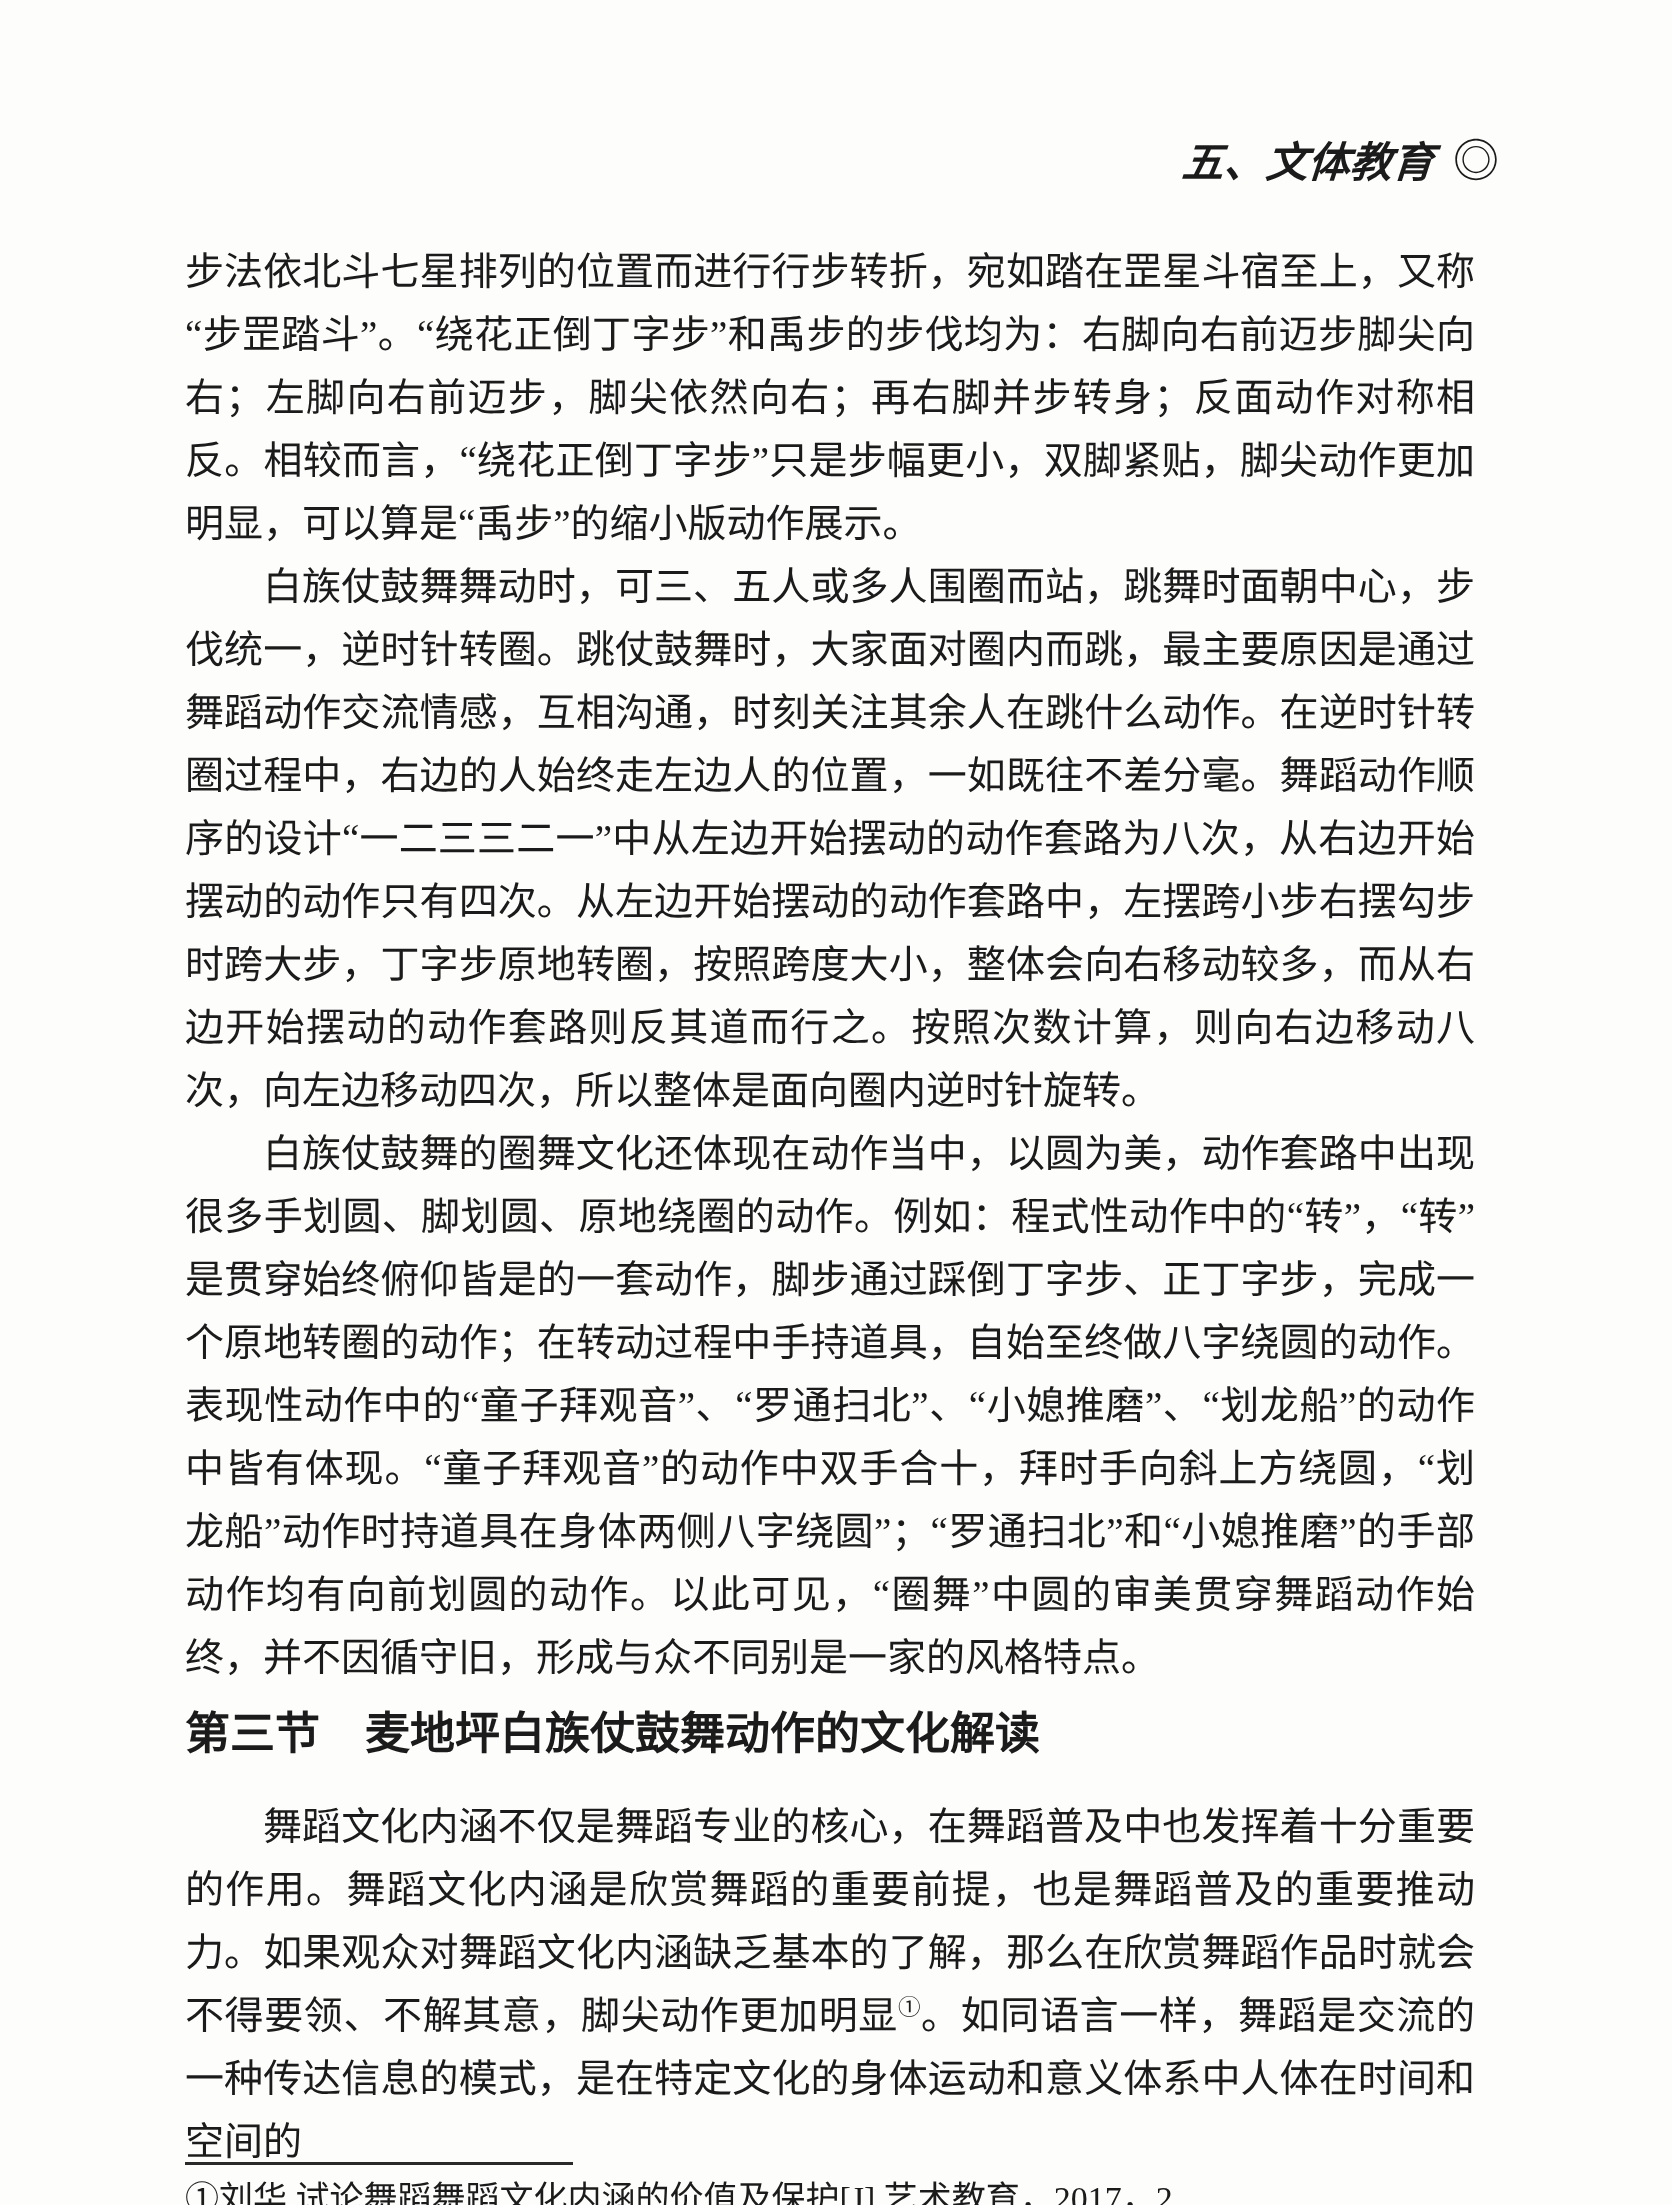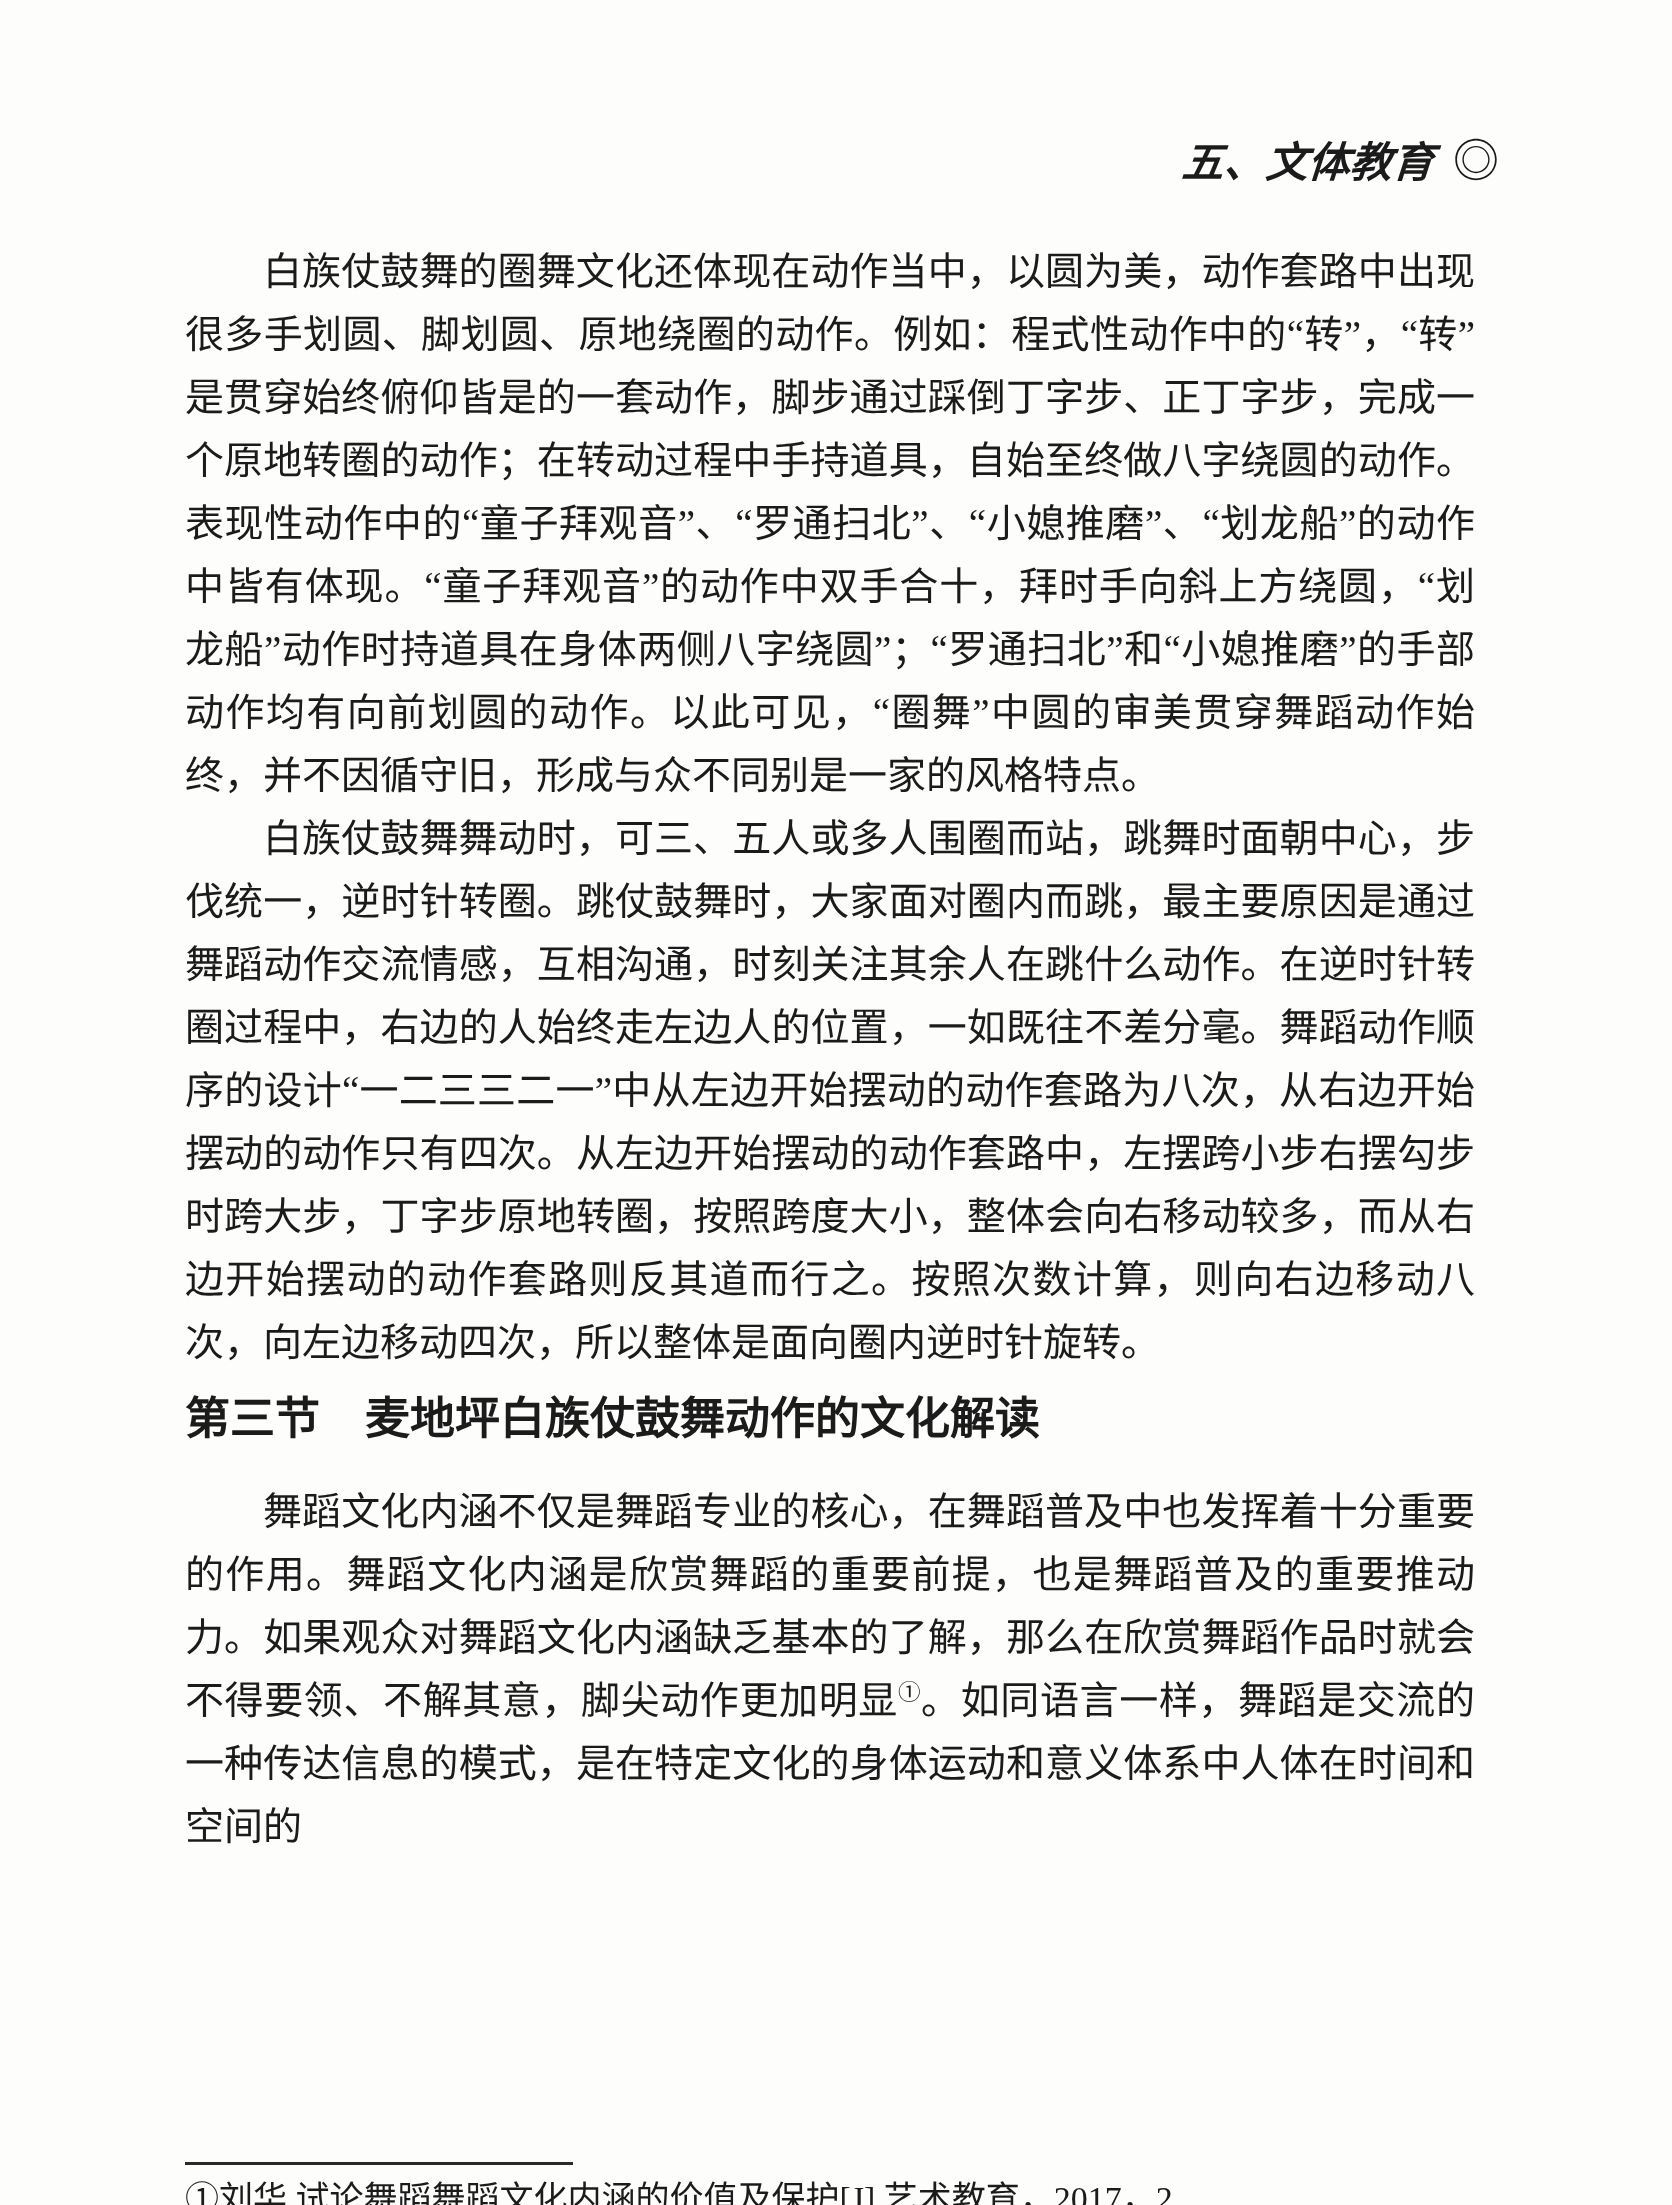--- a/index.html
+++ b/index.html
@@ -97,25 +97,26 @@
 <body>
 
 <div class="page">
 
   <div class="running-head">
     <span>五、文体教育</span><span class="circ">◎</span>
   </div>
 
   <div class="text-col">
 
+    <p class="continued">步法依北斗七星排列的位置而进行行步转折，宛如踏在罡星斗宿至上，又称“步罡踏斗”。“绕花正倒丁字步”和禹步的步伐均为：右脚向右前迈步脚尖向右；左脚向右前迈步，脚尖依然向右；再右脚并步转身；反面动作对称相反。相较而言，“绕花正倒丁字步”只是步幅更小，双脚紧贴，脚尖动作更加明显，可以算是“禹步”的缩小版动作展示。</p>
 
 
+    <p>白族仗鼓舞舞动时，可三、五人或多人围圈而站，跳舞时面朝中心，步伐统一，逆时针转圈。跳仗鼓舞时，大家面对圈内而跳，最主要原因是通过舞蹈动作交流情感，互相沟通，时刻关注其余人在跳什么动作。在逆时针转圈过程中，右边的人始终走左边人的位置，一如既往不差分毫。舞蹈动作顺序的设计“一二三三二一”中从左边开始摆动的动作套路为八次，从右边开始摆动的动作只有四次。从左边开始摆动的动作套路中，左摆跨小步右摆勾步时跨大步，丁字步原地转圈，按照跨度大小，整体会向右移动较多，而从右边开始摆动的动作套路则反其道而行之。按照次数计算，则向右边移动八次，向左边移动四次，所以整体是面向圈内逆时针旋转。</p>
+
     <p>白族仗鼓舞的圈舞文化还体现在动作当中，以圆为美，动作套路中出现很多手划圆、脚划圆、原地绕圈的动作。例如：程式性动作中的“转”，“转”是贯穿始终俯仰皆是的一套动作，脚步通过踩倒丁字步、正丁字步，完成一个原地转圈的动作；在转动过程中手持道具，自始至终做八字绕圆的动作。表现性动作中的“童子拜观音”、“罗通扫北”、“小媳推磨”、“划龙船”的动作中皆有体现。“童子拜观音”的动作中双手合十，拜时手向斜上方绕圆，“划龙船”动作时持道具在身体两侧八字绕圆”；“罗通扫北”和“小媳推磨”的手部动作均有向前划圆的动作。以此可见，“圈舞”中圆的审美贯穿舞蹈动作始终，并不因循守旧，形成与众不同别是一家的风格特点。</p>
-
-    <p>白族仗鼓舞舞动时，可三、五人或多人围圈而站，跳舞时面朝中心，步伐统一，逆时针转圈。跳仗鼓舞时，大家面对圈内而跳，最主要原因是通过舞蹈动作交流情感，互相沟通，时刻关注其余人在跳什么动作。在逆时针转圈过程中，右边的人始终走左边人的位置，一如既往不差分毫。舞蹈动作顺序的设计“一二三三二一”中从左边开始摆动的动作套路为八次，从右边开始摆动的动作只有四次。从左边开始摆动的动作套路中，左摆跨小步右摆勾步时跨大步，丁字步原地转圈，按照跨度大小，整体会向右移动较多，而从右边开始摆动的动作套路则反其道而行之。按照次数计算，则向右边移动八次，向左边移动四次，所以整体是面向圈内逆时针旋转。</p>
 
     <h1 class="section-heading">第三节　麦地坪白族仗鼓舞动作的文化解读</h1>
 
     <p><span>舞蹈文化内涵不仅是舞蹈专业的核心，在舞蹈普及中也发挥着十分重要的作用。舞蹈文化内涵是欣赏舞蹈的重要前提，也是舞蹈普及的重要推动力。如果观众对舞蹈文化内涵缺乏基本的了解，那么在欣赏舞蹈作品时就会不得要领、不解其意，脚尖动作更加明显</span><sup class="fn-ref">①</sup><span>。如同语言一样，舞蹈是交流的一种传达信息的模式，是在特定文化的身体运动和意义体系中人体在时间和空间的</span></p>
   </div>
 
   <div class="footnote-rule"></div>
 
   <div class="footnote">
     <span>①</span><span>刘华.试论舞蹈舞蹈文化内涵的价值及保护[J].艺术教育，2017，2</span>

